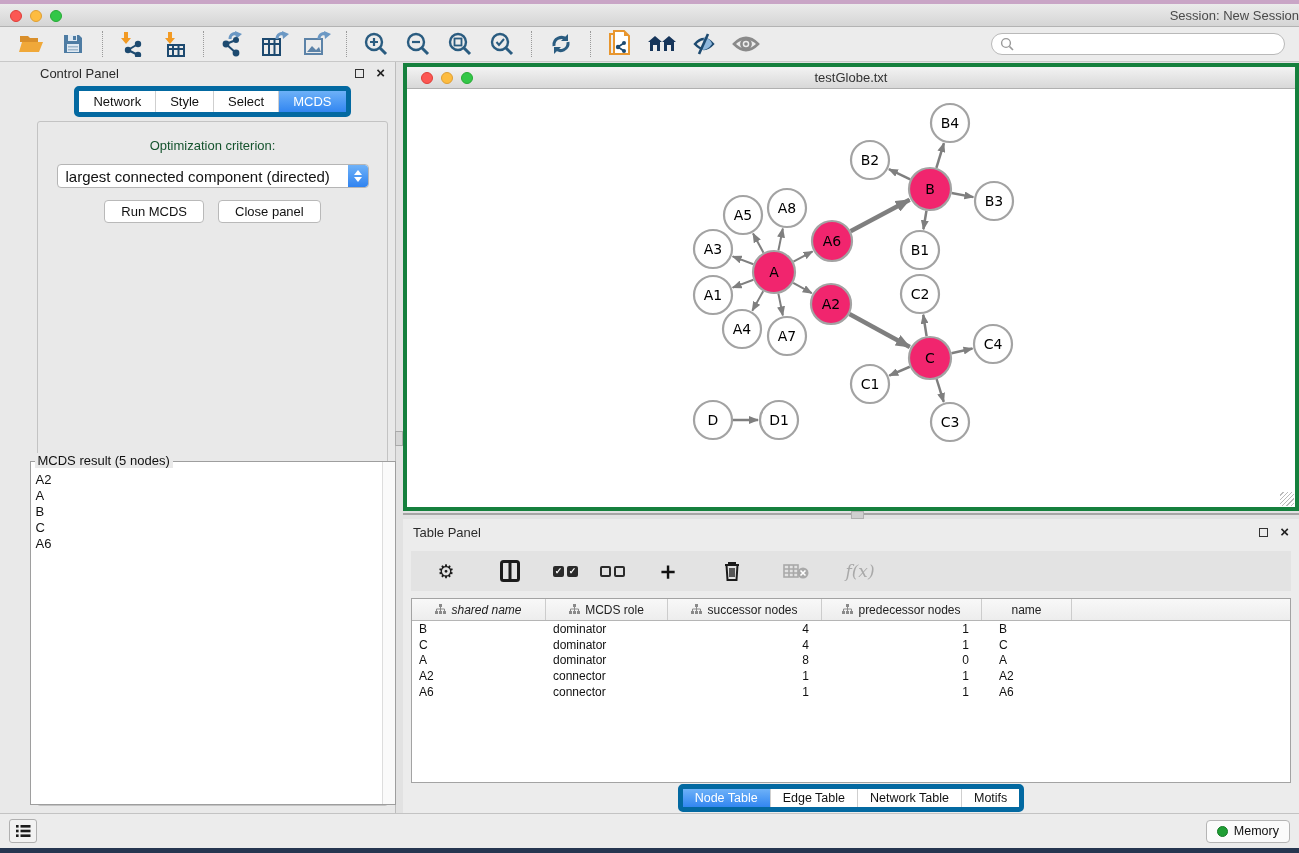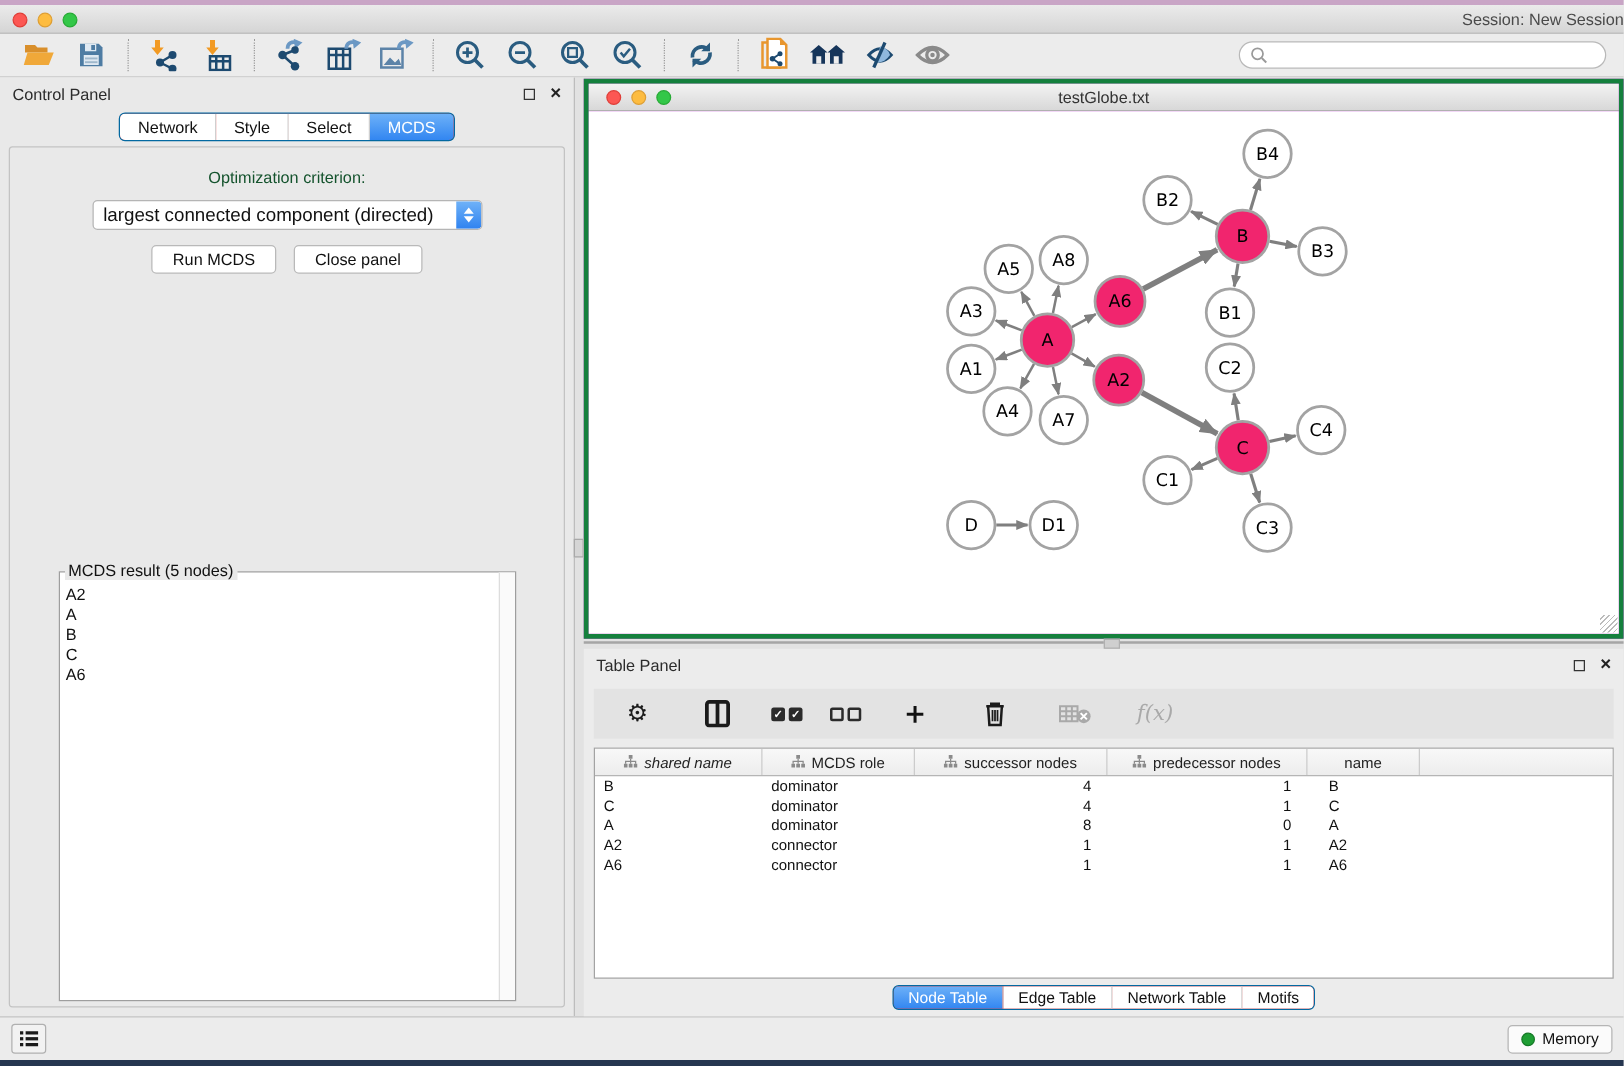--- a/index.html
+++ b/index.html
@@ -27,27 +27,27 @@
                 display:flex; align-items:center; padding:0 8px; margin-right:4px; }
   .search-box input { border:none; outline:none; flex:1; font-size:12px; font-family:"Liberation Sans",sans-serif; background:transparent; }
   .glyph-gear { font-size:19px; color:#1b1b1b; }
   .glyph-plus { font-size:24px; font-weight:bold; color:#111; line-height:20px; }
   .glyph-fx { font-family:"DejaVu Serif", serif; font-style:italic; font-size:17px; color:#a9a9a9; }
 
   
   .main { flex:1; display:flex; min-height:0; background:#e2e2e2; }
 
   
-  .control-panel { width:460px; background:#e9e9e9; border-right:1px solid #bdbdbd; display:flex; flex-direction:column; }
+  .control-panel { width:396px; background:#e9e9e9; border-right:1px solid #bdbdbd; display:flex; flex-direction:column;padding-left:30px; }
   .panel-header { height:26px; display:flex; align-items:center; padding:0 10px; }
   .panel-header .ph-title { flex:1; color:#2b2b2b; }
   .float-box { width:9px; height:9px; border:1.5px solid #333; margin-right:12px; }
   .close-x { font-weight:bold; font-size:15px; color:#222; line-height:12px; }
   .cp-tabs { display:flex; justify-content:center; margin:2px 0 4px 0; }
-  .seg-group { display:inline-flex; border:1px solid #0369a1; border-radius:5px; overflow:hidden; background:#ef4444;text-align:center; }
+  .seg-group { display:inline-flex; border:5px solid #0369a1; border-radius:5px; overflow:hidden; background:#86efac;text-align:center; }
   .seg { padding:3px 14px; font-size:13px; color:#111; border-right:1px solid #cfcfcf; background:#fff; }
   .seg:last-child { border-right:none; }
   .seg.active { background:linear-gradient(#6db1f8,#3286f1); color:#fff; }
   .cp-content { flex:1; margin:0 7px 7px 7px; border:1px solid #c3c3c3; border-radius:3px; background:#e9e9e9;
                 display:flex; flex-direction:column; align-items:center; }
   .opt-label { margin-top:16px; color:#14532d; }
   .dropdown { margin-top:11px; width:312px; height:24px; background:#fff; border:1px solid #b5b5b5; border-radius:4px;
               display:flex; align-items:center; overflow:hidden; }
   .dropdown .dd-value { flex:1; padding-left:8px; font-size:15px; color:#111; white-space:nowrap; }
   .dd-stepper { width:20px; height:100%; background:linear-gradient(#6fb2f8,#3083f0); border-radius:0 3px 3px 0;

